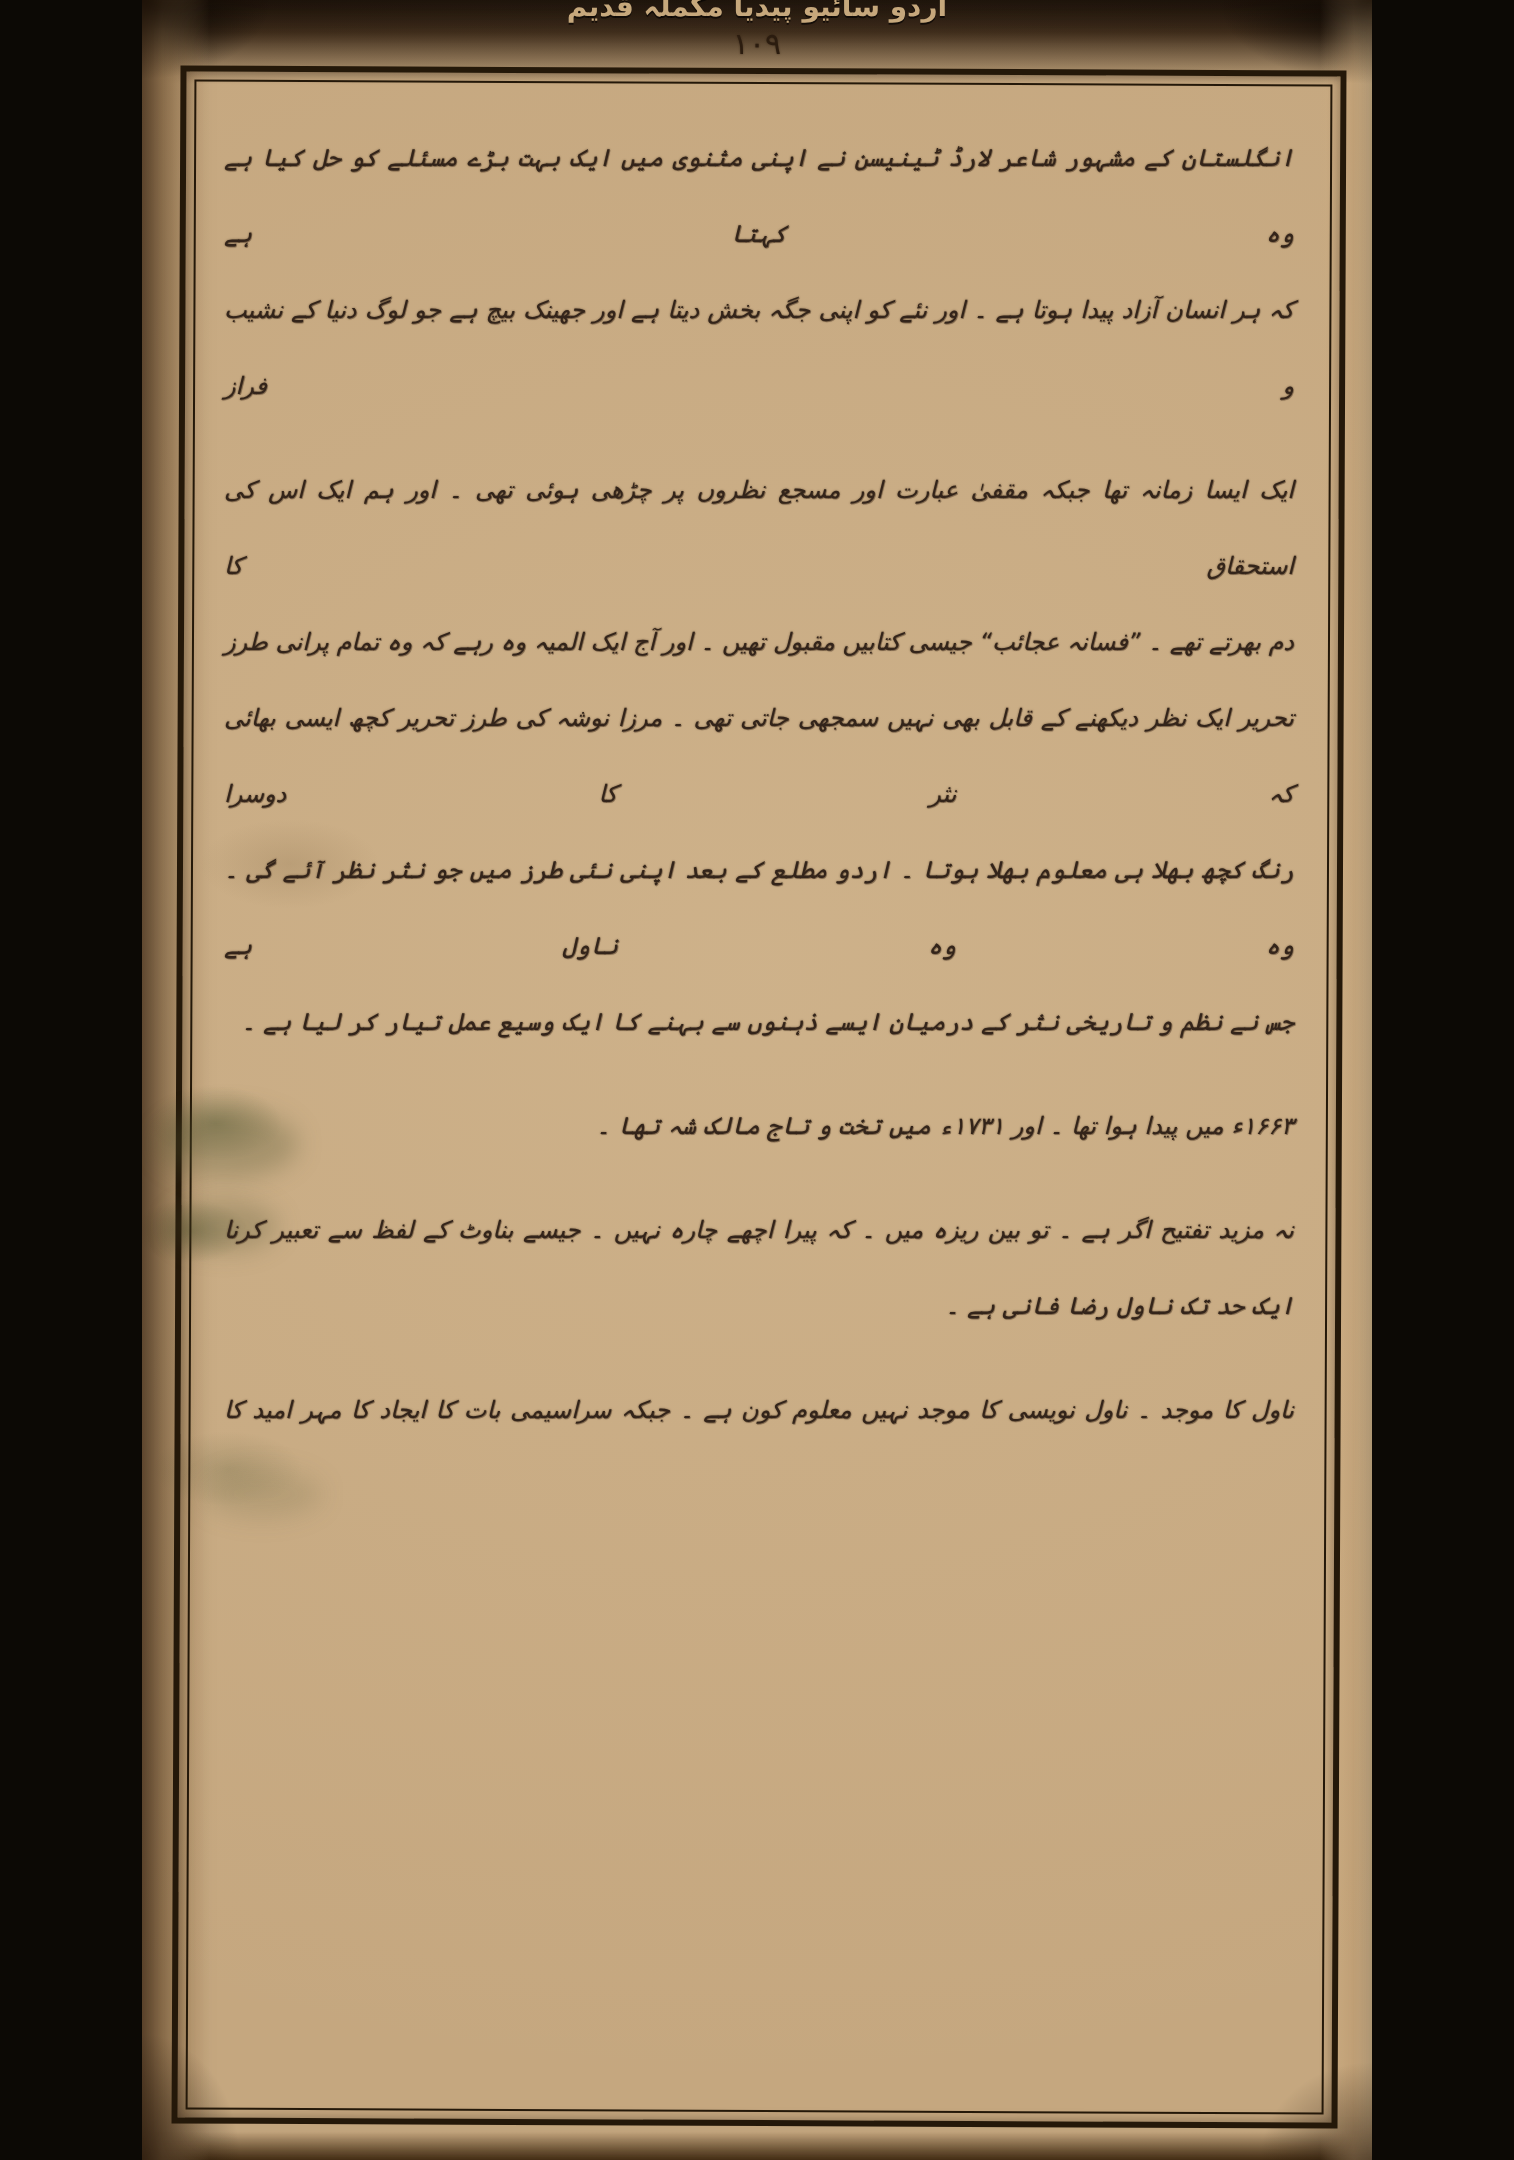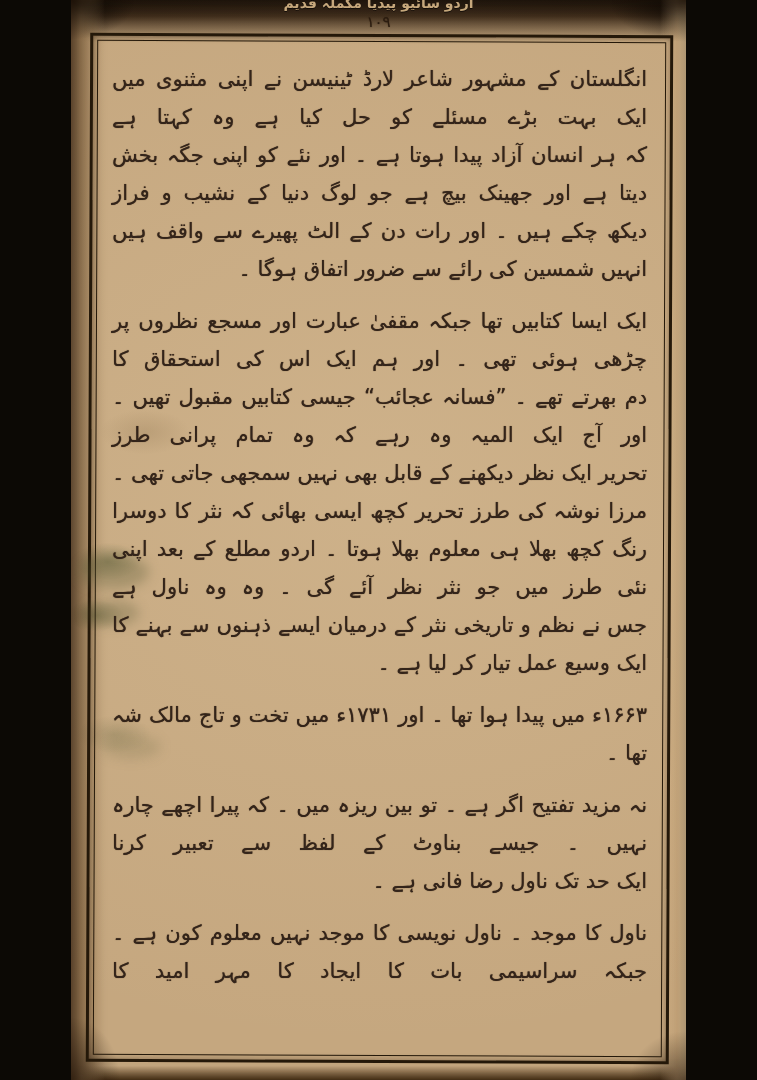--- a/index.html
+++ b/index.html
@@ -54,27 +54,28 @@
   }
   .content{
     position:absolute;left:27px;right:25px;top:48px;bottom:28px;
     padding:12px 14px 6px 14px;
     direction:rtl;
     color:#33241a;
     overflow:hidden;
   }
   .para{margin:0 0 14px 0;}
   .line{
-    font-size:21px;
+    font-size:12px;
     line-height:38px;
     text-align:justify;
     text-align-last:justify;
     white-space:normal;
     text-shadow:0 0 1px rgba(48,30,16,.65), 0.4px 0.4px 0 rgba(48,30,16,.35);
     filter:blur(.15px);
+    font-style:italic;
   }
   .line.last{text-align-last:right;}
   .stain{position:absolute;border-radius:50%;pointer-events:none;filter:blur(6px);}
   .stain.s1{left:8px;top:555px;width:70px;height:34px;background:rgba(78,84,46,.30);}
   .stain.s2{left:14px;top:600px;width:54px;height:26px;background:rgba(72,78,42,.26);}
   .stain.s3{left:30px;top:735px;width:60px;height:24px;background:rgba(96,92,58,.18);}
 </style>
 </head>
 <body>
 
@@ -90,24 +91,23 @@
   <div class="fold"></div>
 
   <div class="stain s1"></div>
   <div class="stain s2"></div>
   <div class="stain s3"></div>
 
   <div class="content">
       <div class="para">
         <div class="line">انگلستان کے مشہور شاعر لارڈ ٹینیسن نے اپنی مثنوی میں ایک بہت بڑے مسئلے کو حل کیا ہے وہ کہتا ہے</div>
         <div class="line">کہ ہر انسان آزاد پیدا ہوتا ہے ۔ اور نئے کو اپنی جگہ بخش دیتا ہے اور جھینک بیچ ہے جو لوگ دنیا کے نشیب و فراز</div>
-        <div class="line last">دیکھ چکے ہیں ۔ اور رات دن کے الٹ پھیرے سے واقف ہیں انہیں شمسین کی رائے سے ضرور اتفاق ہوگا ۔</div>
       </div>
       <div class="para">
-        <div class="line">ایک ایسا کتابیں تھا جبکہ مقفیٰ عبارت اور مسجع نظروں پر چڑھی ہوئی تھی ۔ اور ہم ایک اس کی استحقاق کا</div>
+        <div class="line">ایک ایسا زمانہ تھا جبکہ مقفیٰ عبارت اور مسجع نظروں پر چڑھی ہوئی تھی ۔ اور ہم ایک اس کی استحقاق کا</div>
         <div class="line">دم بھرتے تھے ۔ ”فسانہ عجائب“ جیسی کتابیں مقبول تھیں ۔ اور آج ایک المیہ وہ رہے کہ وہ تمام پرانی طرز</div>
         <div class="line">تحریر ایک نظر دیکھنے کے قابل بھی نہیں سمجھی جاتی تھی ۔ مرزا نوشہ کی طرز تحریر کچھ ایسی بھائی کہ نثر کا دوسرا</div>
         <div class="line">رنگ کچھ بھلا ہی معلوم بھلا ہوتا ۔ اردو مطلع کے بعد اپنی نئی طرز میں جو نثر نظر آئے گی ۔ وہ وہ ناول ہے</div>
         <div class="line last">جس نے نظم و تاریخی نثر کے درمیان ایسے ذہنوں سے بہنے کا ایک وسیع عمل تیار کر لیا ہے ۔</div>
       </div>
       <div class="para">
         <div class="line last">۱۶۶۳ء میں پیدا ہوا تھا ۔ اور ۱۷۳۱ء میں تخت و تاج مالک شہ تھا ۔</div>
       </div>
       <div class="para">
         <div class="line">نہ مزید تفتیح اگر ہے ۔ تو بین ریزہ میں ۔ کہ پیرا اچھے چارہ نہیں ۔ جیسے بناوٹ کے لفظ سے تعبیر کرنا</div>

